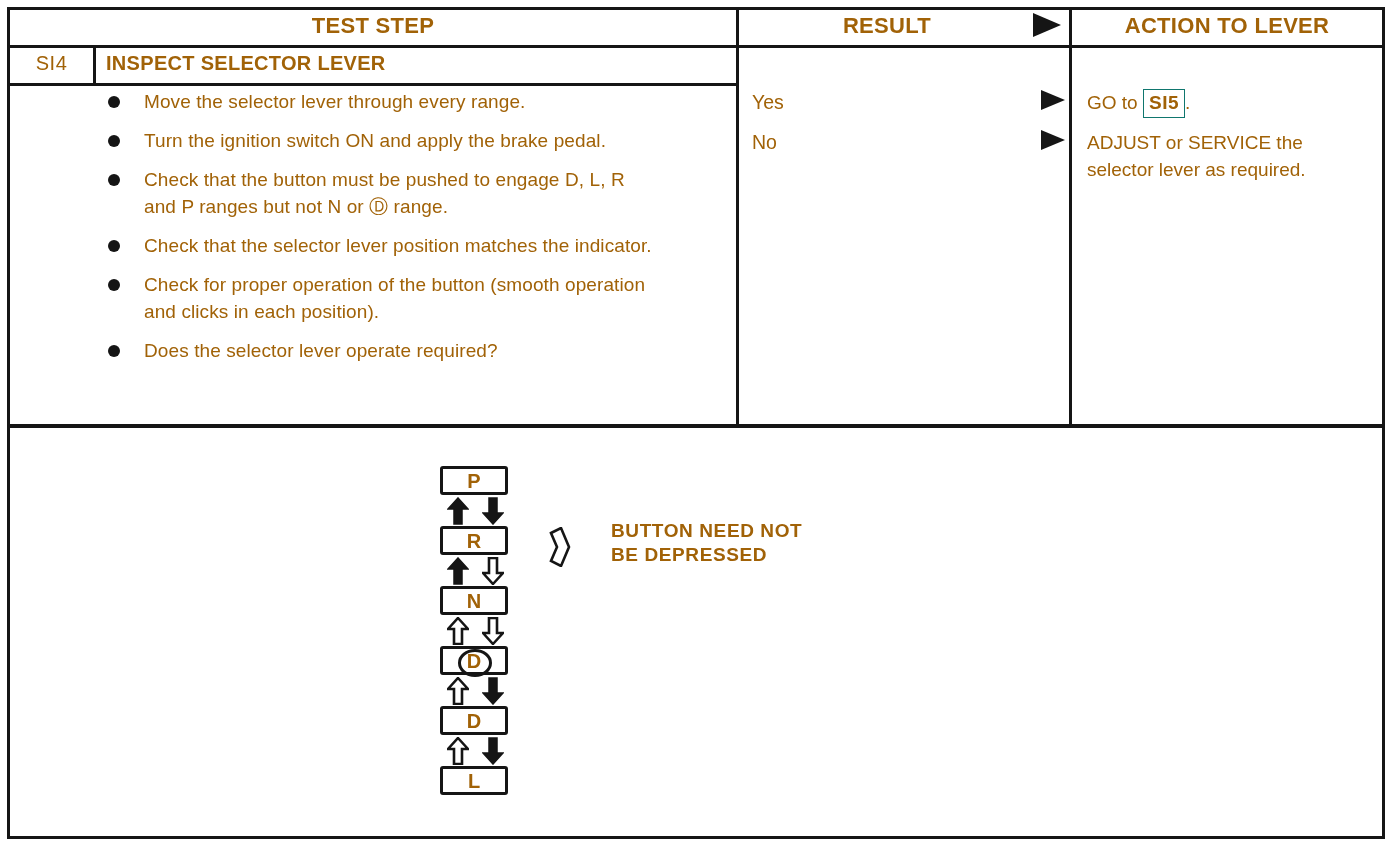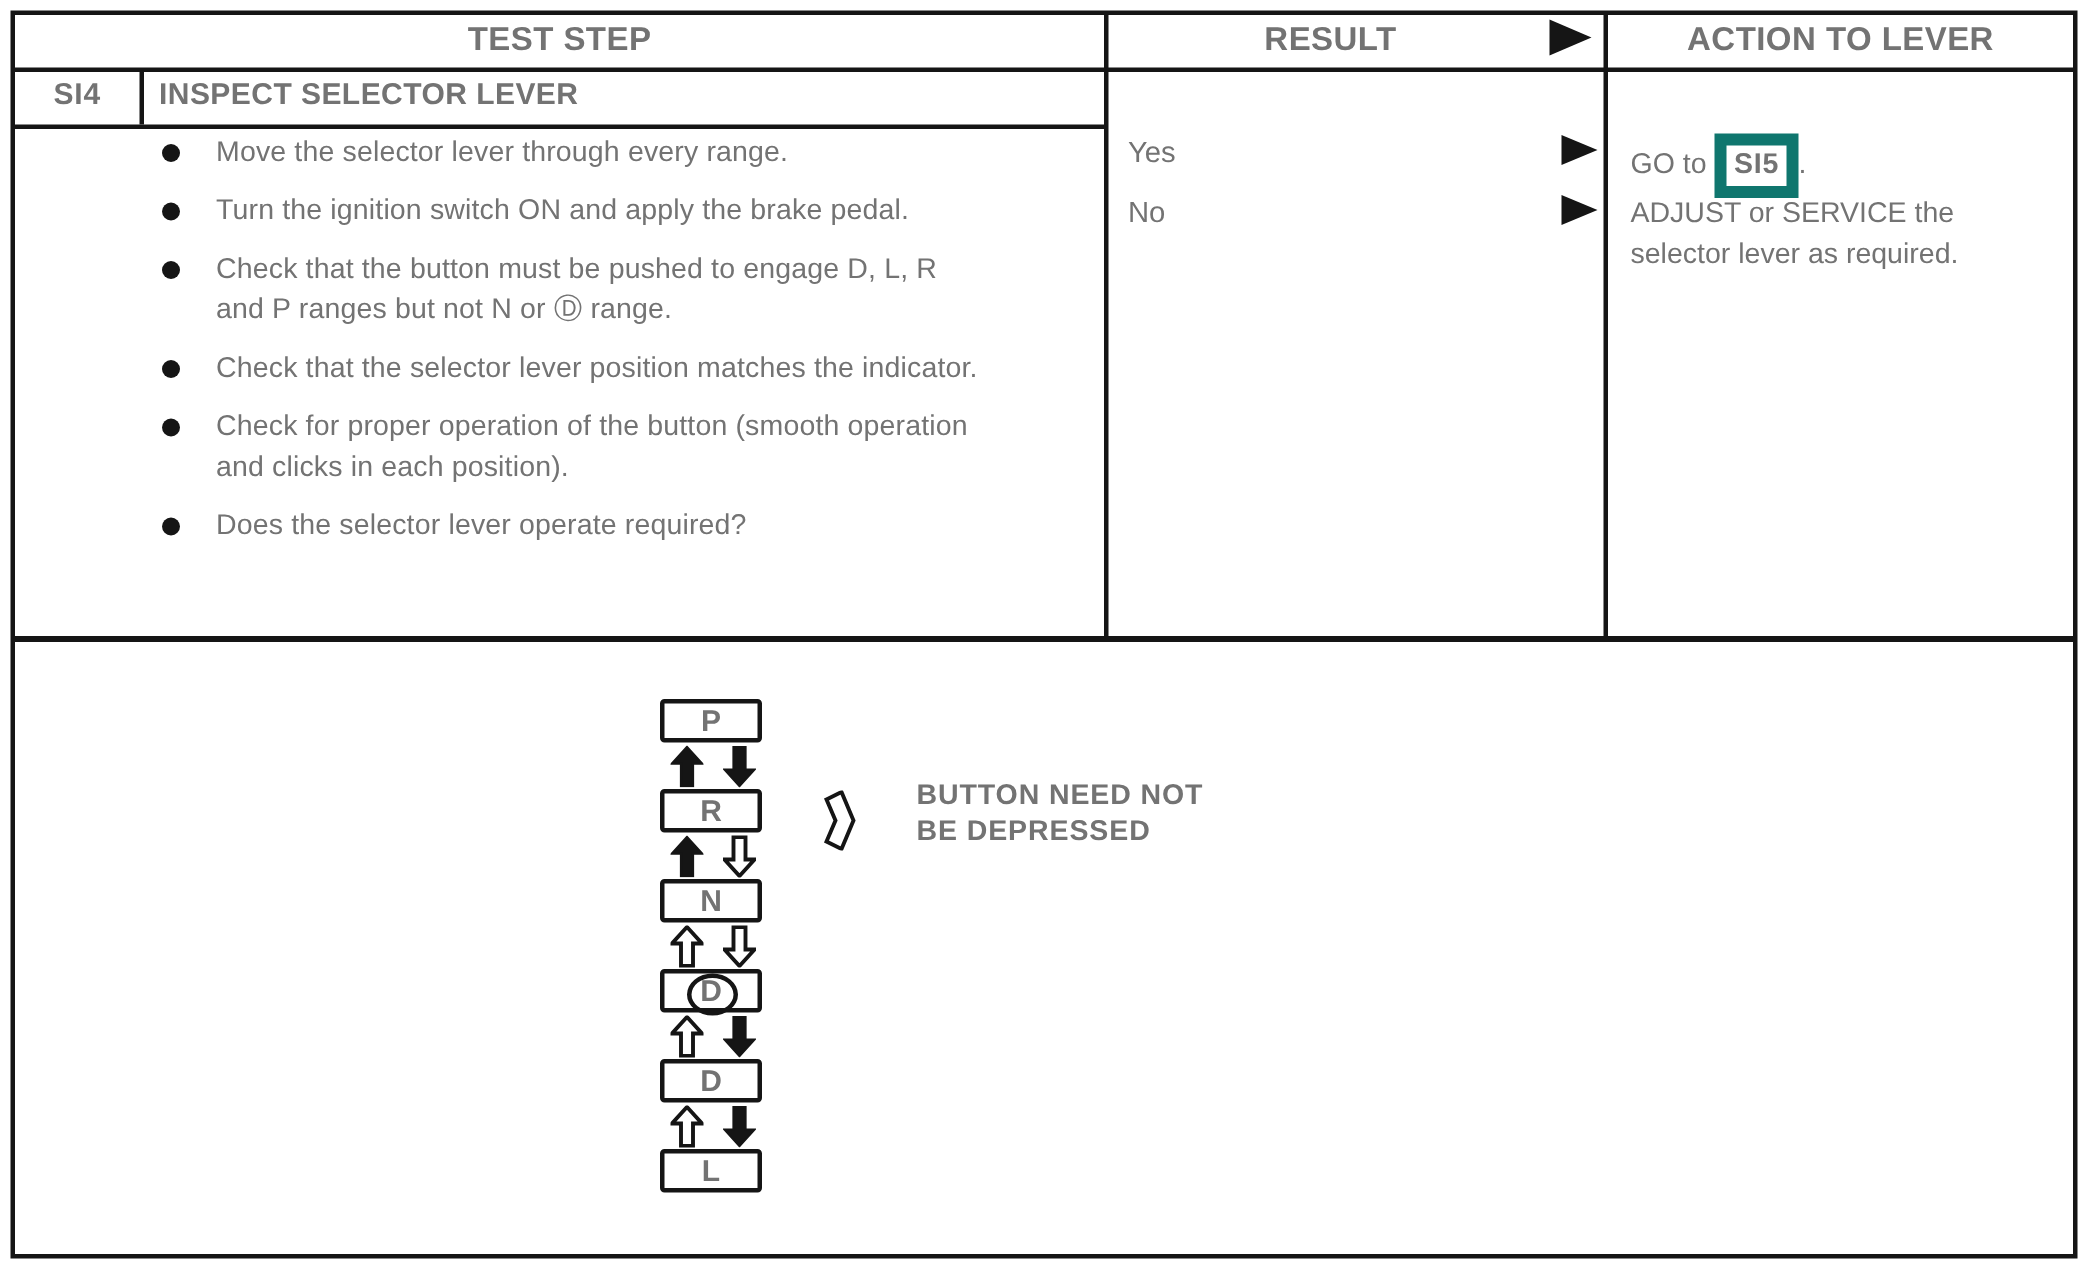--- a/index.html
+++ b/index.html
@@ -1,18 +1,18 @@
 <!DOCTYPE html>
 <html><head>
 <meta charset="utf-8">
 <style>
   html,body { margin:0; padding:0; background:#ffffff; }
   .page {
     position:relative; width:1392px; height:844px; background:#ffffff;
-    font-family:"Liberation Sans","DejaVu Sans",sans-serif; color:#737373;
+    font-family:"Liberation Sans","DejaVu Sans",sans-serif; color:#a16207;
     overflow:hidden;
   }
   .frame {
     position:absolute; left:7px; top:7px; width:1372px; height:826px;
     border:3px solid #151515; box-sizing:content-box;
   }
   .line { position:absolute; background:#151515; }
   .v1 { left:736px; top:10px; width:3px;  height:415px; }
   .v2 { left:1069px; top:10px; width:3px; height:415px; }
   .hline-header { left:10px; top:45px; width:1372px; height:3px; }
@@ -20,34 +20,34 @@
   .si4-right    { left:93px; top:48px; width:3px;    height:35px; }
   .mid-line     { left:10px; top:424px; width:1372px; height:4px; }
 
   .abs { position:absolute; }
   .h-cell { font-weight:bold; font-size:22px; letter-spacing:0.3px; text-align:center; }
   .h-test   { left:10px;  top:13px; width:726px; }
   .h-result { left:739px; top:13px; width:296px; }
   .h-action { left:1072px;top:13px; width:310px; }
   .h-arrow  { left:1032px; top:12px; }
 
-  .step-id    { left:10px; top:52px; width:83px; text-align:center; font-weight:bold; font-size:20px; letter-spacing:0.5px; }
+  .step-id    { left:10px; top:52px; width:83px; text-align:center; font-weight:normal; font-size:20px; letter-spacing:0.5px; }
   .step-title { left:106px; top:52px; font-weight:bold; font-size:20px; letter-spacing:0.3px; }
 
   .bullets { left:102px; top:88px; width:620px; list-style:none; margin:0; padding:0; }
   .bullets li { display:flex; margin:0 0 12px 0; }
   .dot { flex:none; width:12px; height:12px; border-radius:50%; background:#151515; margin:8px 24px 0 6px; }
   .b-text { font-size:19px; line-height:27px; max-width:510px; letter-spacing:0.1px; }
 
   .result-row { left:752px; width:314px; display:flex; justify-content:space-between; align-items:flex-start; font-size:19.5px; line-height:26px; }
   .result-yes { top:89px; }
   .result-no  { top:129px;text-align:center; }
 
   .action-goto { left:1087px; top:89px; font-size:19px; line-height:26px; }
-  .ref-box { display:inline-block; border:8px solid #0f766e; padding:0 5px 1px 5px; font-weight:bold; letter-spacing:0.5px; }
+  .ref-box { display:inline-block; border:1px solid #0f766e; padding:0 5px 1px 5px; font-weight:bold; letter-spacing:0.5px; }
   .action-adjust { left:1087px; top:129px; width:232px; font-size:19px; line-height:27px; }
 
   
   .stack { left:440px; top:466px; display:flex; flex-direction:column; }
   .gear-box {
     width:62px; height:23px; border:3px solid #151515; border-radius:3px;
     display:flex; align-items:center; justify-content:center;
     font-weight:bold; font-size:20px;
   }
   .gear-letter { position:relative; line-height:20px; }

